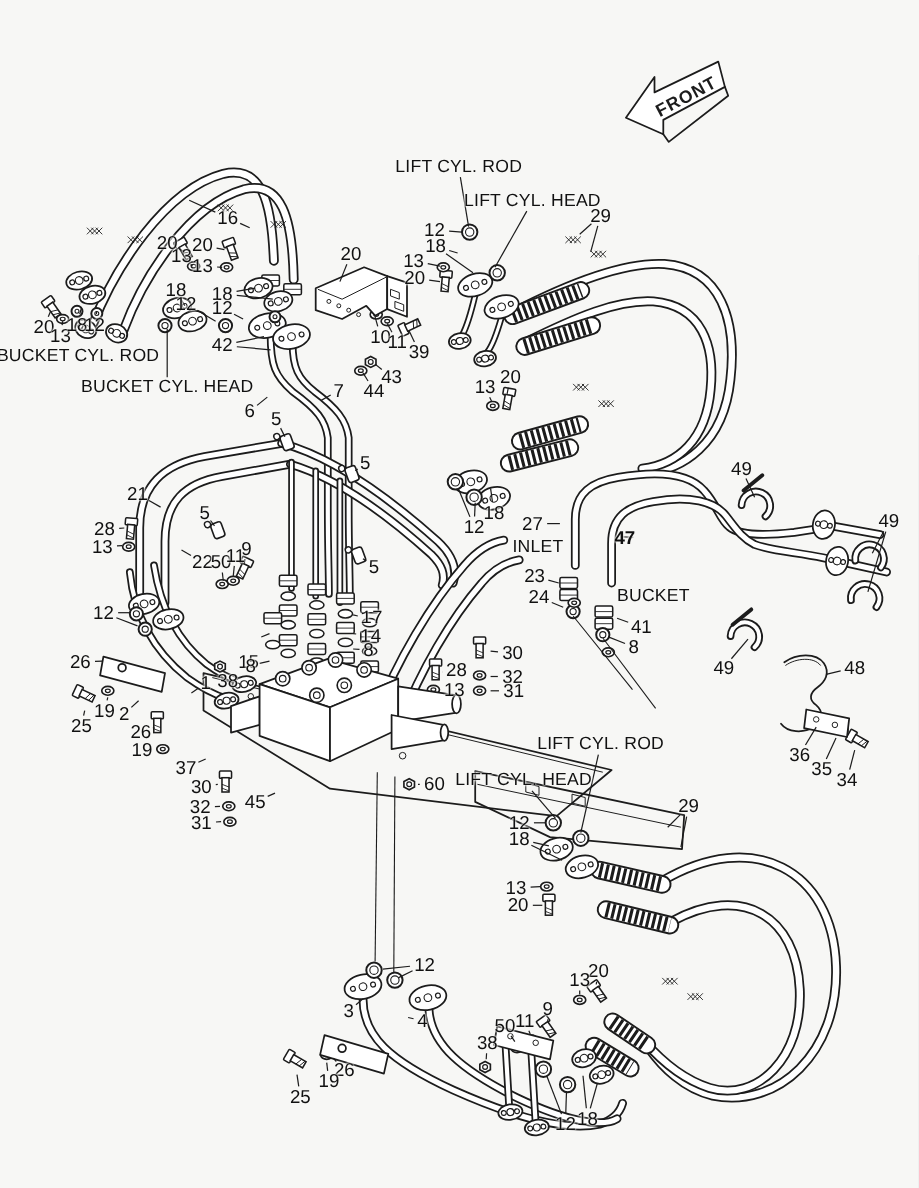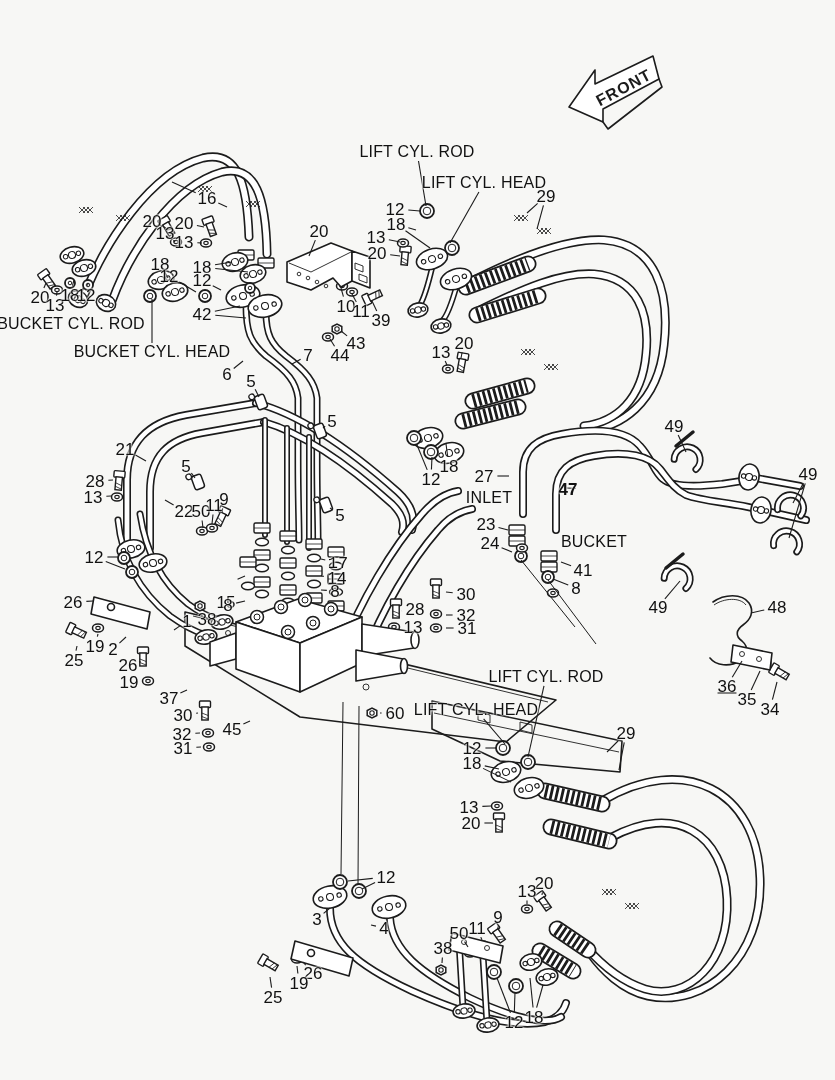--- a/index.html
+++ b/index.html
@@ -903,21 +903,21 @@
       <div class="callout" style="left: 484px; top: 476px;">27</div>
       <div class="callout" style="left: 568px; top: 489px; font-weight: bold;">47</div>
       <div class="callout" style="left: 486px; top: 524px;">23</div>
       <div class="callout" style="left: 490px; top: 543px;">24</div>
       <div class="callout" style="left: 583px; top: 570px;">41</div>
       <div class="callout" style="left: 576px; top: 588px;">8</div>
       <div class="callout" style="left: 674px; top: 426px;">49</div>
       <div class="callout" style="left: 808px; top: 474px;">49</div>
       <div class="callout" style="left: 658px; top: 607px;">49</div>
       <div class="callout" style="left: 777px; top: 607px;">48</div>
-      <div class="callout" style="left: 727px; top: 686px; text-decoration: underline;">36</div>
+      <div class="callout" style="left: 727px; top: 686px;">36</div>
       <div class="callout" style="left: 747px; top: 699px;">35</div>
       <div class="callout" style="left: 770px; top: 709px;">34</div>
       <div class="callout" style="left: 125px; top: 449px;">21</div>
       <div class="callout" style="left: 95px; top: 481px;">28</div>
       <div class="callout" style="left: 93px; top: 497px;">13</div>
       <div class="callout" style="left: 186px; top: 466px;">5</div>
       <div class="callout" style="left: 184px; top: 511px;">22</div>
       <div class="callout" style="left: 201px; top: 511px;">50</div>
       <div class="callout" style="left: 214px; top: 505px;">11</div>
       <div class="callout" style="left: 224px; top: 499px;">9</div>

